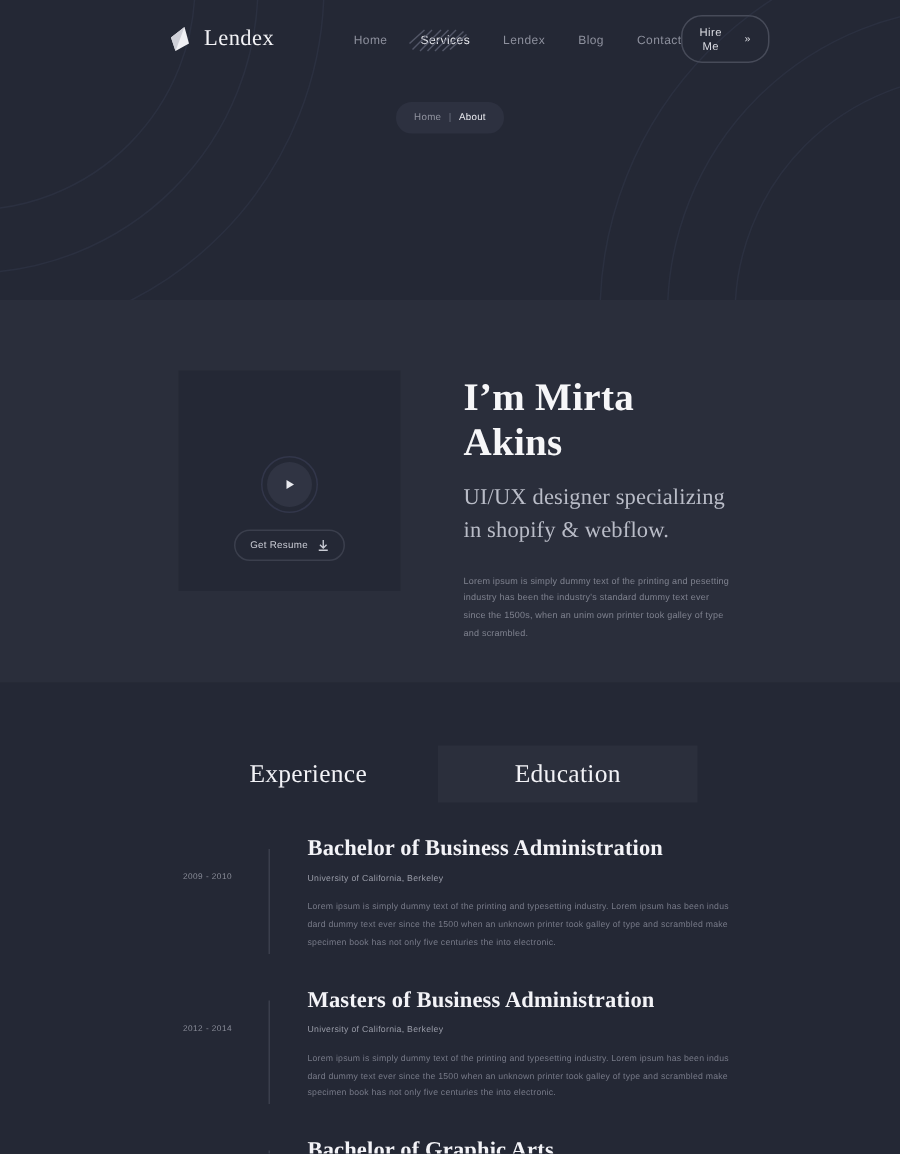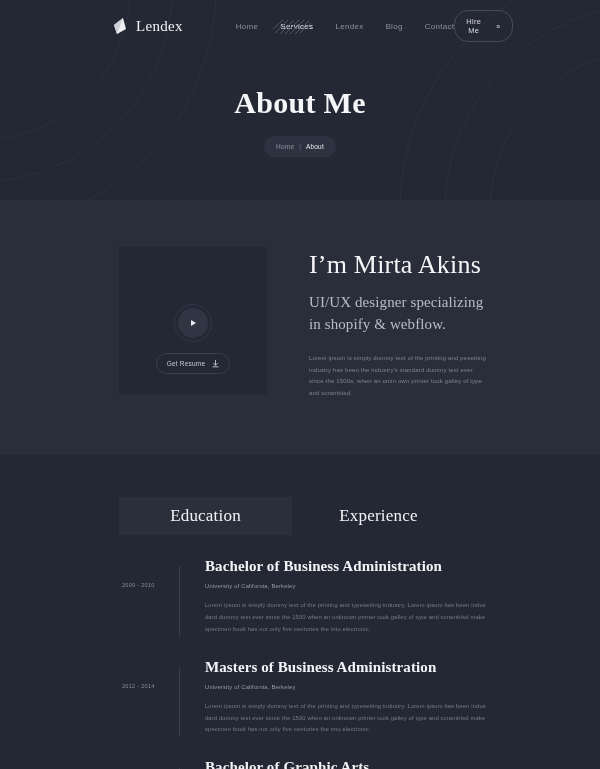--- a/index.html
+++ b/index.html
@@ -111,21 +111,21 @@
     width:74px; height:21px;
     border:1px solid #3b3f4d; border-radius:11px;
     display:flex; align-items:center; justify-content:center; gap:7px;
     cursor:pointer; background:transparent;
   }
   .resume-btn span { font-size:6.5px; color:#c9cbd4; letter-spacing:.2px; }
 
   .about-text { padding-left:42px; padding-top:3px; }
   .name-title {
     font-family:"Liberation Serif", serif;
-    font-size:26px; font-weight:400; color:#f6f6f8;
+    font-size:26px; font-weight:700; color:#f6f6f8;
     letter-spacing:.2px; line-height:1.15;
   }
   .sub-title {
     font-family:"Liberation Serif", serif;
     font-size:15px; color:#b9bcc7;
     line-height:1.5; margin-top:11px; letter-spacing:.1px;
   }
   .about-body {
     margin-top:17px;
     font-size:6px; color:#7f828f; line-height:1.95;
@@ -223,21 +223,20 @@
         <a class="nav-link">Blog</a>
         <a class="nav-link">Contact</a>
       </div>
 
       <button class="hire-btn">
         <span>Hire Me</span>
         <span class="hire-arrow">»</span>
       </button>
     </nav>
 
-    <h1 class="hero-title">About Me</h1>
 
     <div class="crumbs">
       <a class="crumb">Home</a>
       <span class="crumb-sep">|</span>
       <span class="crumb current">About</span>
     </div>
   </section>
 
   <section class="about">
     <div class="media-card">
@@ -257,22 +256,22 @@
 
     <div class="about-text">
       <h2 class="name-title">I’m Mirta Akins</h2>
       <p class="sub-title">UI/UX designer specializing in shopify &amp; webflow.</p>
       <p class="about-body">Lorem ipsum is simply dummy text of the printing and pesetting industry has been the industry's standard dummy text ever since the 1500s, when an unim own printer took galley of type and scrambled.</p>
     </div>
   </section>
 
   <section class="resume">
     <div class="tabs">
+      <div class="tab">Experience</div>
       <div class="tab active">Education</div>
-      <div class="tab">Experience</div>
     </div>
 
     <div class="timeline">
       <div class="tl-item">
         <div class="tl-date">2009 - 2010</div>
         <div class="tl-bar"></div>
         <div class="tl-body">
           <div class="tl-title">Bachelor of Business Administration</div>
           <div class="tl-school">University of California, Berkeley</div>
           <div class="tl-desc">Lorem ipsum is simply dummy text of the printing and typesetting industry. Lorem ipsum has been indus dard dummy text ever since the 1500 when an unknown printer took galley of type and scrambled make specimen book has not only five centuries the into electronic.</div>

